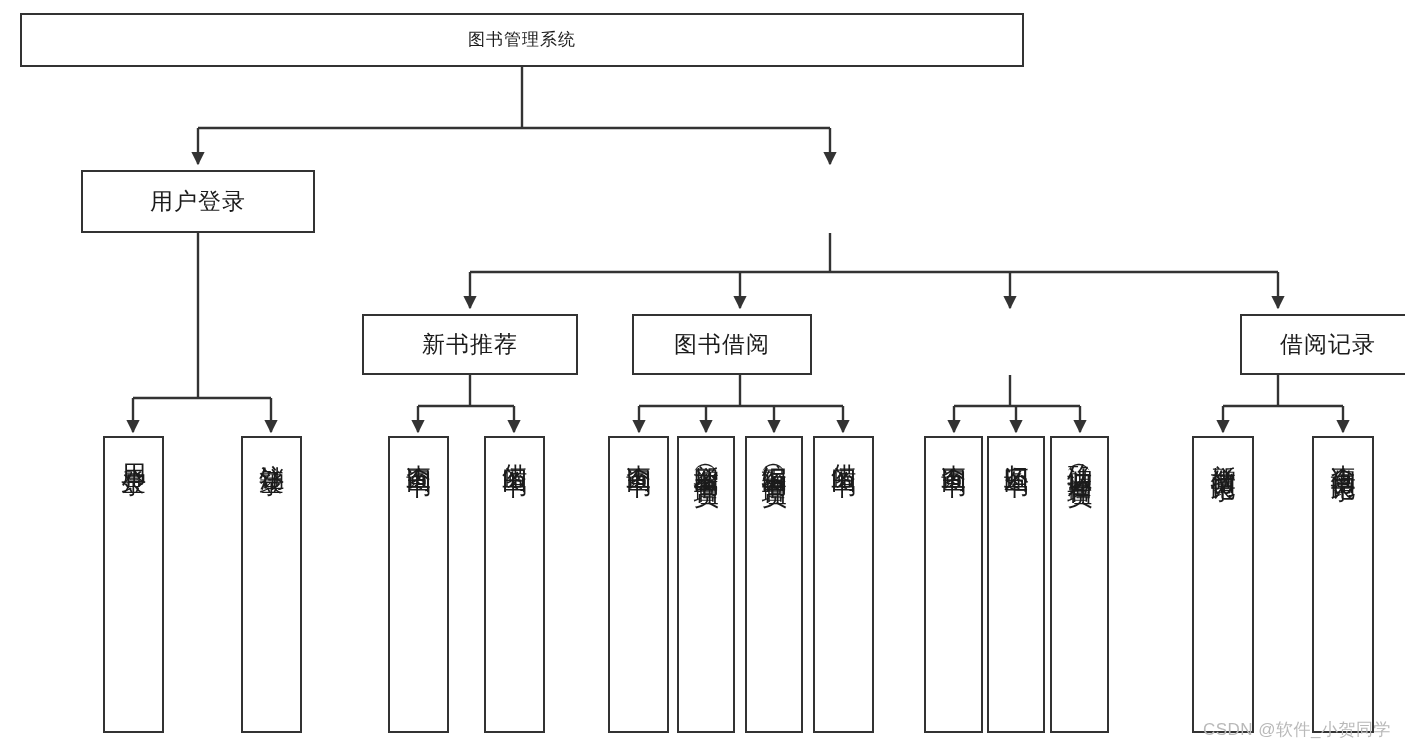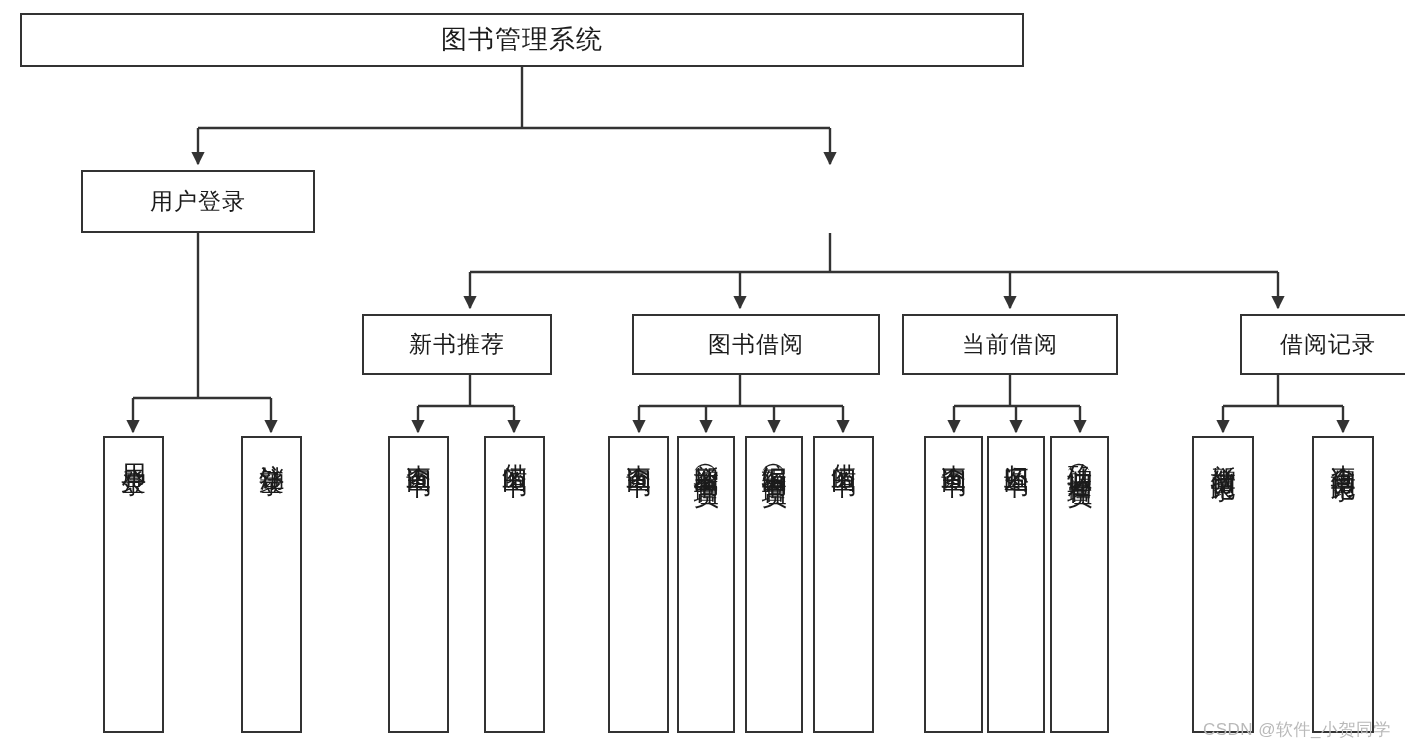--- a/index.html
+++ b/index.html
@@ -43,21 +43,21 @@
     color: #1b1b1b;
   }
   
   .node.h .label {
     font-size: 23px;
     letter-spacing: 1px;
     white-space: nowrap;
   }
   
   .node.root .label {
-    font-size: 26px;
+    font-size: 17px;
     letter-spacing: 1px;
   }
   
   .node.v {
     align-items: flex-start;
     justify-content: center;
     padding-top: 6px;
   }
   .node.v .label {
     writing-mode: vertical-rl;
@@ -137,28 +137,25 @@
   </svg>
 
   <div class="node h root" style="left:20px; top:13px; width:1004px; height:54px;">
     <span class="label">图书管理系统</span>
   </div>
 
   <div class="node h" style="left:81px; top:170px; width:234px; height:63px;">
     <span class="label">用户登录</span>
   </div>
 
-  <div class="node h" style="left:362px; top:314px; width:190px; height:61px;">
+  <div class="node h" style="left:362px; top:314px; width:216px; height:61px;">
     <span class="label">新书推荐</span>
   </div>
-  <div class="node h" style="left:632px; top:314px; width:248px; height:61px;">
+  <div class="node h" style="left:632px; top:314px; width:180px; height:61px;">
     <span class="label">图书借阅</span>
-  </div>
-  <div class="node h" style="left:902px; top:314px; width:216px; height:61px;">
-    <span class="label">当前借阅</span>
   </div>
   <div class="node h" style="left:1240px; top:314px; width:176px; height:61px;">
     <span class="label">借阅记录</span>
   </div>
 
   <div class="node v" style="left:103px; top:436px; width:61px; height:297px;">
     <span class="label">用户登录</span>
   </div>
   <div class="node v" style="left:241px; top:436px; width:61px; height:297px;">
     <span class="label">注销登录</span>

